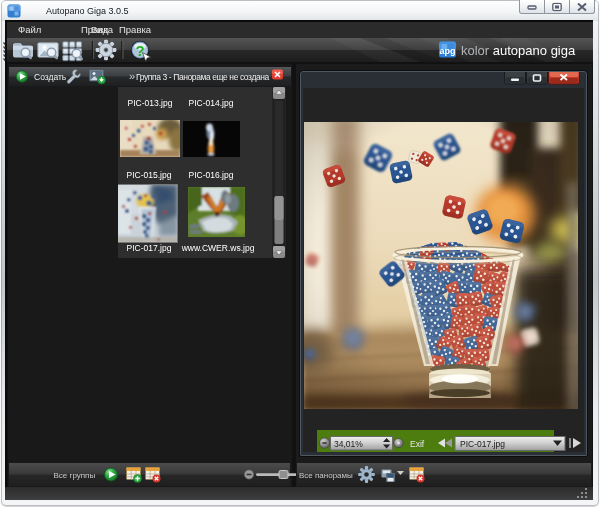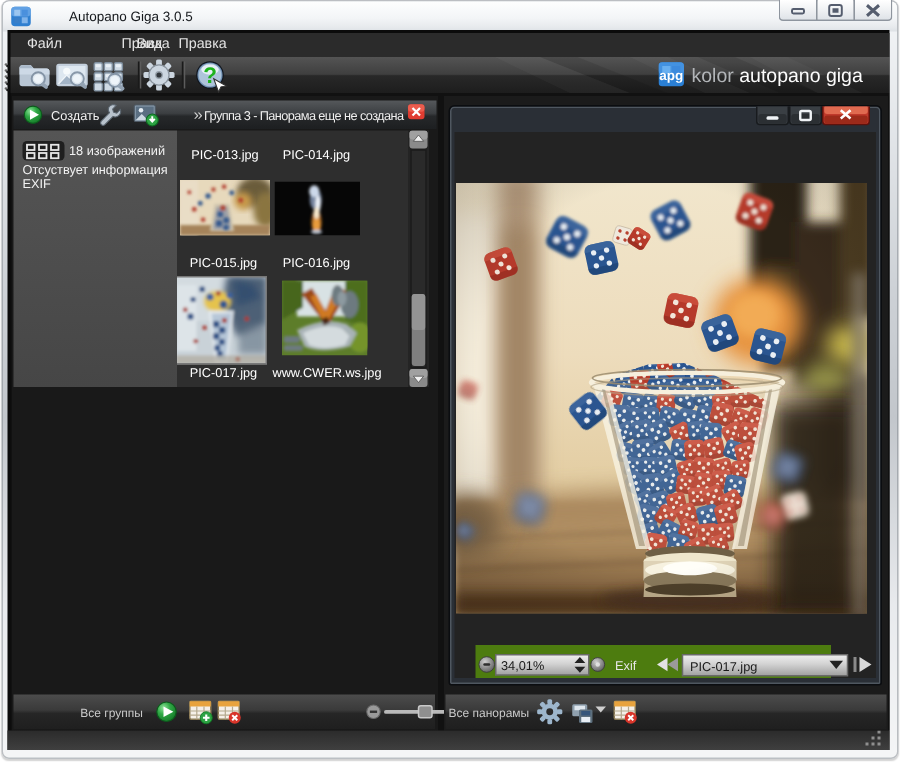--- a/index.html
+++ b/index.html
@@ -358,36 +358,20 @@
         <circle cx="5" cy="4" r="1.5" fill="#e8eef4"></circle>
         <path d="M1.5 10.5 l4-4 3 3 2-2 3 3z" fill="#cdd8e2"></path>
         <circle cx="12.5" cy="10.5" r="4" fill="#2da344" stroke="#0d6b20" stroke-width="0.7"></circle>
         <path d="M12.5 8 v3.4 M10.8 9.8 l1.7 1.8 1.7-1.8" stroke="#fff" stroke-width="1.3" fill="none"></path>
       </g>
       <text x="120" y="13" font-size="11" fill="#cfcfcf" font-family="Liberation Sans">»</text>
       <text x="127" y="13" font-size="8.5" letter-spacing="-0.4" fill="#f0f0f0" font-family="Liberation Sans">Группа 3 - Панорама еще не создана</text>
       <rect x="263" y="2.5" width="11" height="10" rx="2" fill="#e03c31"></rect>
       <rect x="263" y="2.5" width="11" height="5" rx="2" fill="#f06a5a" opacity="0.7"></rect>
       <path d="M266 5 l5 5 M271 5 l-5 5" stroke="#fff" stroke-width="1.5"></path>
-    </svg>
-  </div>
-  <div id="linfo" class="abs">
-    <svg width="109" height="171" viewBox="0 0 109 171">
-      <rect x="6" y="7" width="28" height="13" rx="3" fill="#1f1f1f"></rect>
-      <g fill="none" stroke="#e8e8e8" stroke-width="1.2">
-        <rect x="9" y="9.5" width="5" height="3.5"></rect>
-          <rect x="17" y="9.5" width="5" height="3.5"></rect>
-          <rect x="25" y="9.5" width="5" height="3.5"></rect>
-        <rect x="9" y="15" width="5" height="3.5"></rect>
-          <rect x="17" y="15" width="5" height="3.5"></rect>
-          <rect x="25" y="15" width="5" height="3.5"></rect>
-      </g>
-      <text x="37" y="16" font-size="8.5" fill="#f2f2f2" font-family="Liberation Sans">18 изображений</text>
-      <text x="6" y="29" font-size="8.5" fill="#f2f2f2" font-family="Liberation Sans">Отсуствует информация</text>
-      <text x="6" y="38.5" font-size="8.5" fill="#f2f2f2" font-family="Liberation Sans">EXIF</text>
     </svg>
   </div>
   <div id="lthumbs" class="abs">
     <svg width="154" height="171" viewBox="0 0 154 171">
       <text x="32" y="19" text-anchor="middle" font-size="8.5" fill="#fff" font-family="Liberation Sans">PIC-013.jpg</text>
       <text x="93" y="19" text-anchor="middle" font-size="8.5" fill="#fff" font-family="Liberation Sans">PIC-014.jpg</text>
       <clipPath id="c13">
           <rect x="2" y="33" width="60" height="37"></rect>
         </clipPath>
       <clipPath id="c14">

